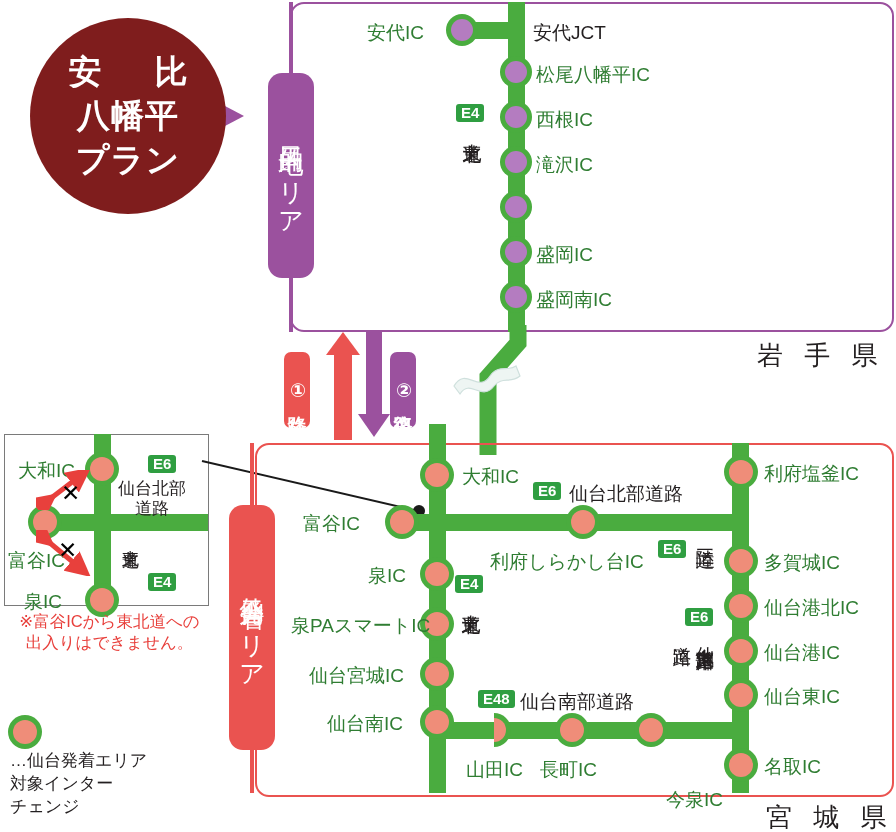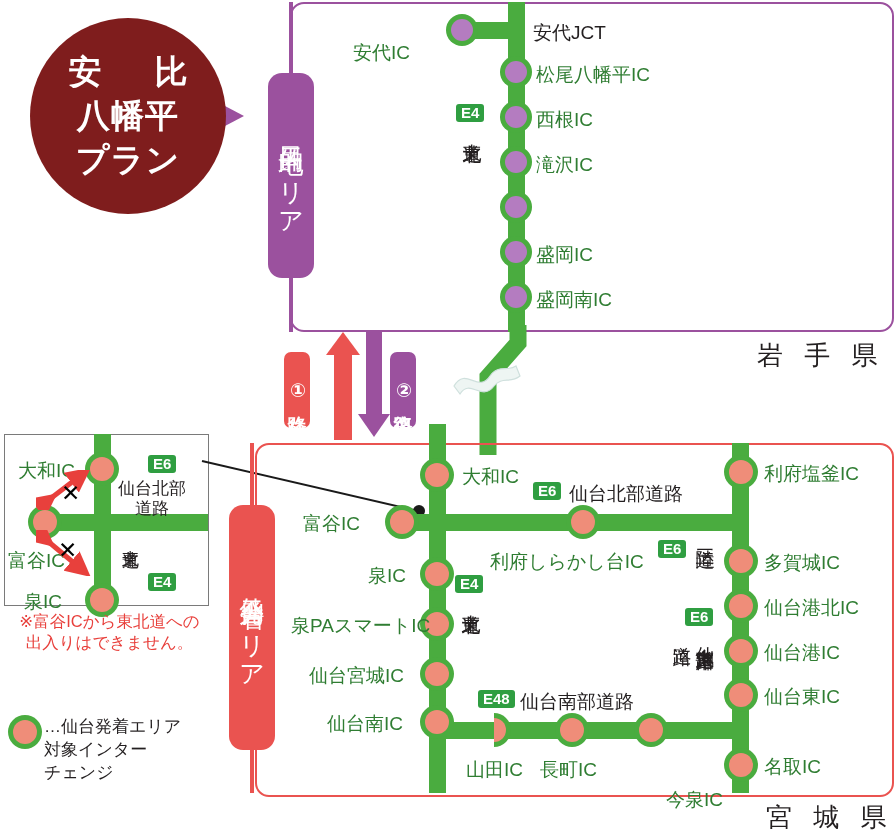--- a/index.html
+++ b/index.html
@@ -119,21 +119,21 @@
     left:4px;top:434px;width:203px;height:170px;
     border:1.5px solid #7a7a7a;background:#fff;
   }
   .inset-note{
     position:absolute;left:2px;top:611px;width:215px;
     color:#e8403c;font-size:16.5px;line-height:21px;text-align:center;
   }
   .xmark{position:absolute;color:#000;font-size:23px;font-weight:bold;line-height:23px;}
 
   
-  .legend{left:8px;top:715px;display:flex;align-items:flex-start;}
+  .legend{left:8px;top:715px;display:flex;align-items:flex-start;flex-direction:column;}
   .legend-text{
     color:#231f20;font-size:17px;line-height:23px;margin-left:2px;white-space:pre-line;
   }
 
   
   .pref{
     position:absolute;color:#231f20;font-size:26px;letter-spacing:7px;
   }
 
   
@@ -161,21 +161,21 @@
   <div class="abs pill-stem stem-p-bot"></div>
   <div class="abs pill pill-purple">目的地エリア</div>
 
   <div class="road road-v" style="left:508px;top:2px;height:330px;"></div>
 
   <div class="road road-h" style="left:455px;top:22px;width:60px;"></div>
 
   <div class="node node-purple" style="left:446px;top:14px;">
       <i></i>
     </div>
-  <div class="ic-label" style="left:353px;top:20px;margin-top:20px;">安代IC</div>
+  <div class="ic-label" style="left:367px;top:20px;">安代IC</div>
 
   <div class="jct-label" style="left:533px;top:20px;">安代JCT</div>
 
   <div class="shield" style="left:456px;top:104px;">E4</div>
   <div class="road-name road-name-v" style="left:462px;top:128px;">東北道</div>
 
   <div class="node node-purple" style="left:500px;top:56px;">
       <i></i>
     </div>
   <div class="node node-purple" style="left:500px;top:101px;">

